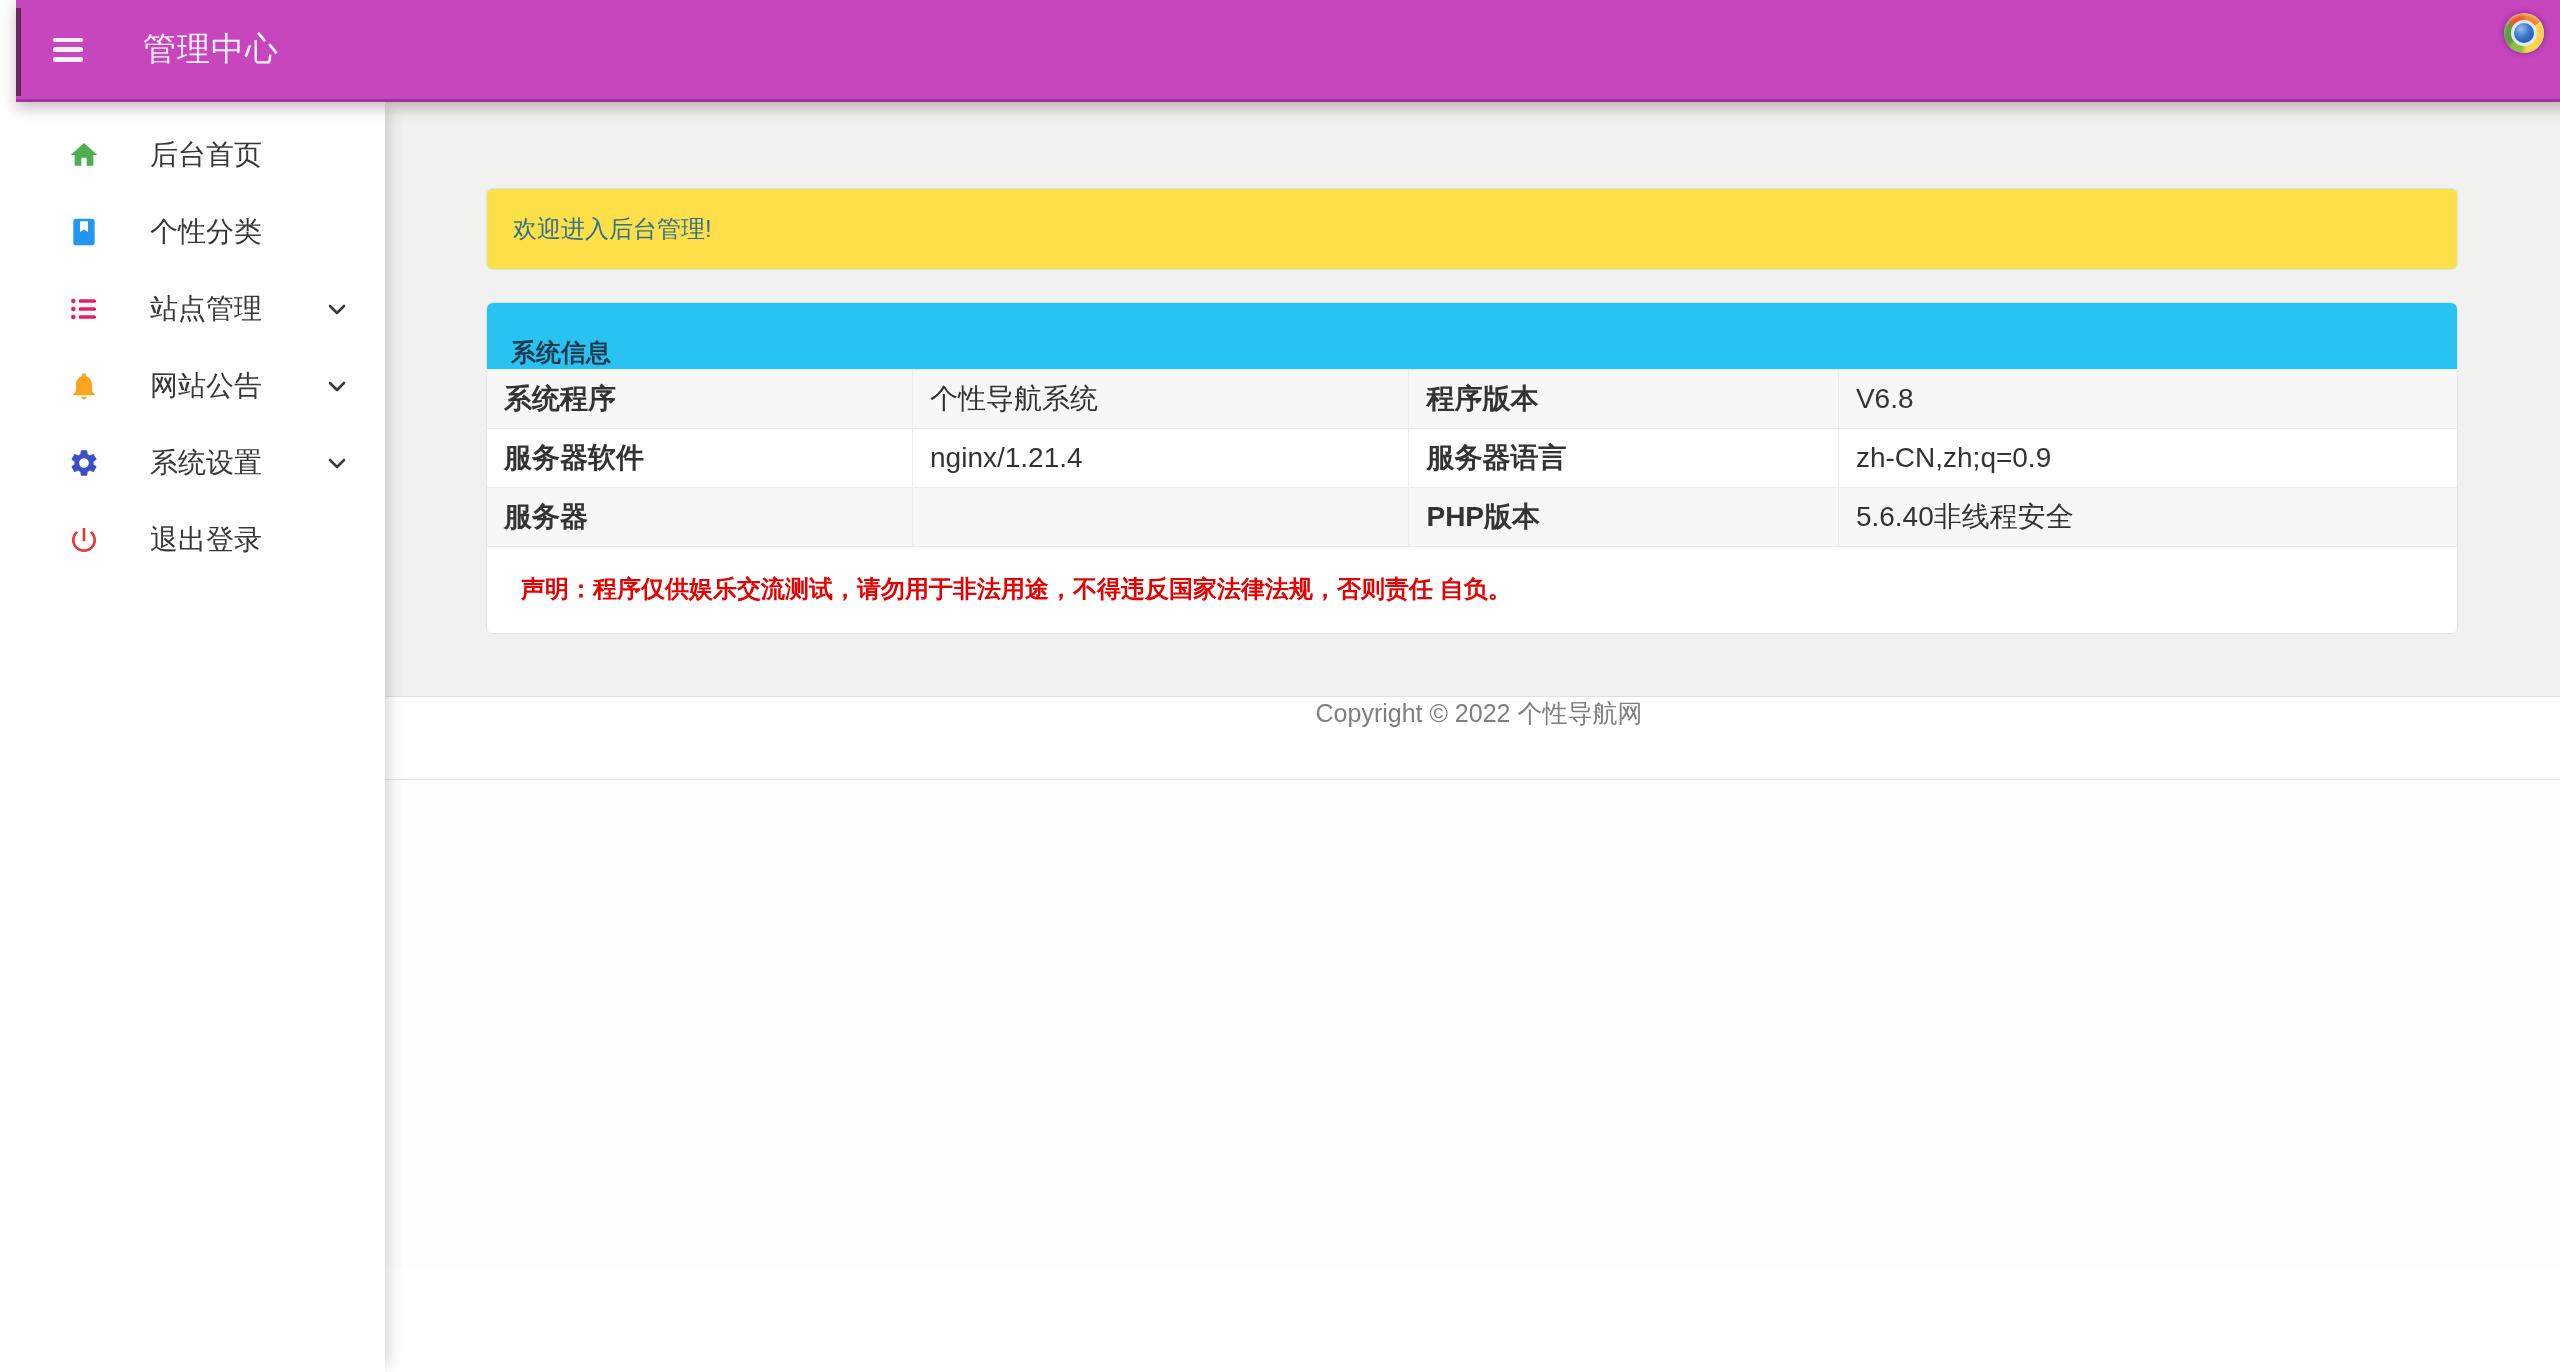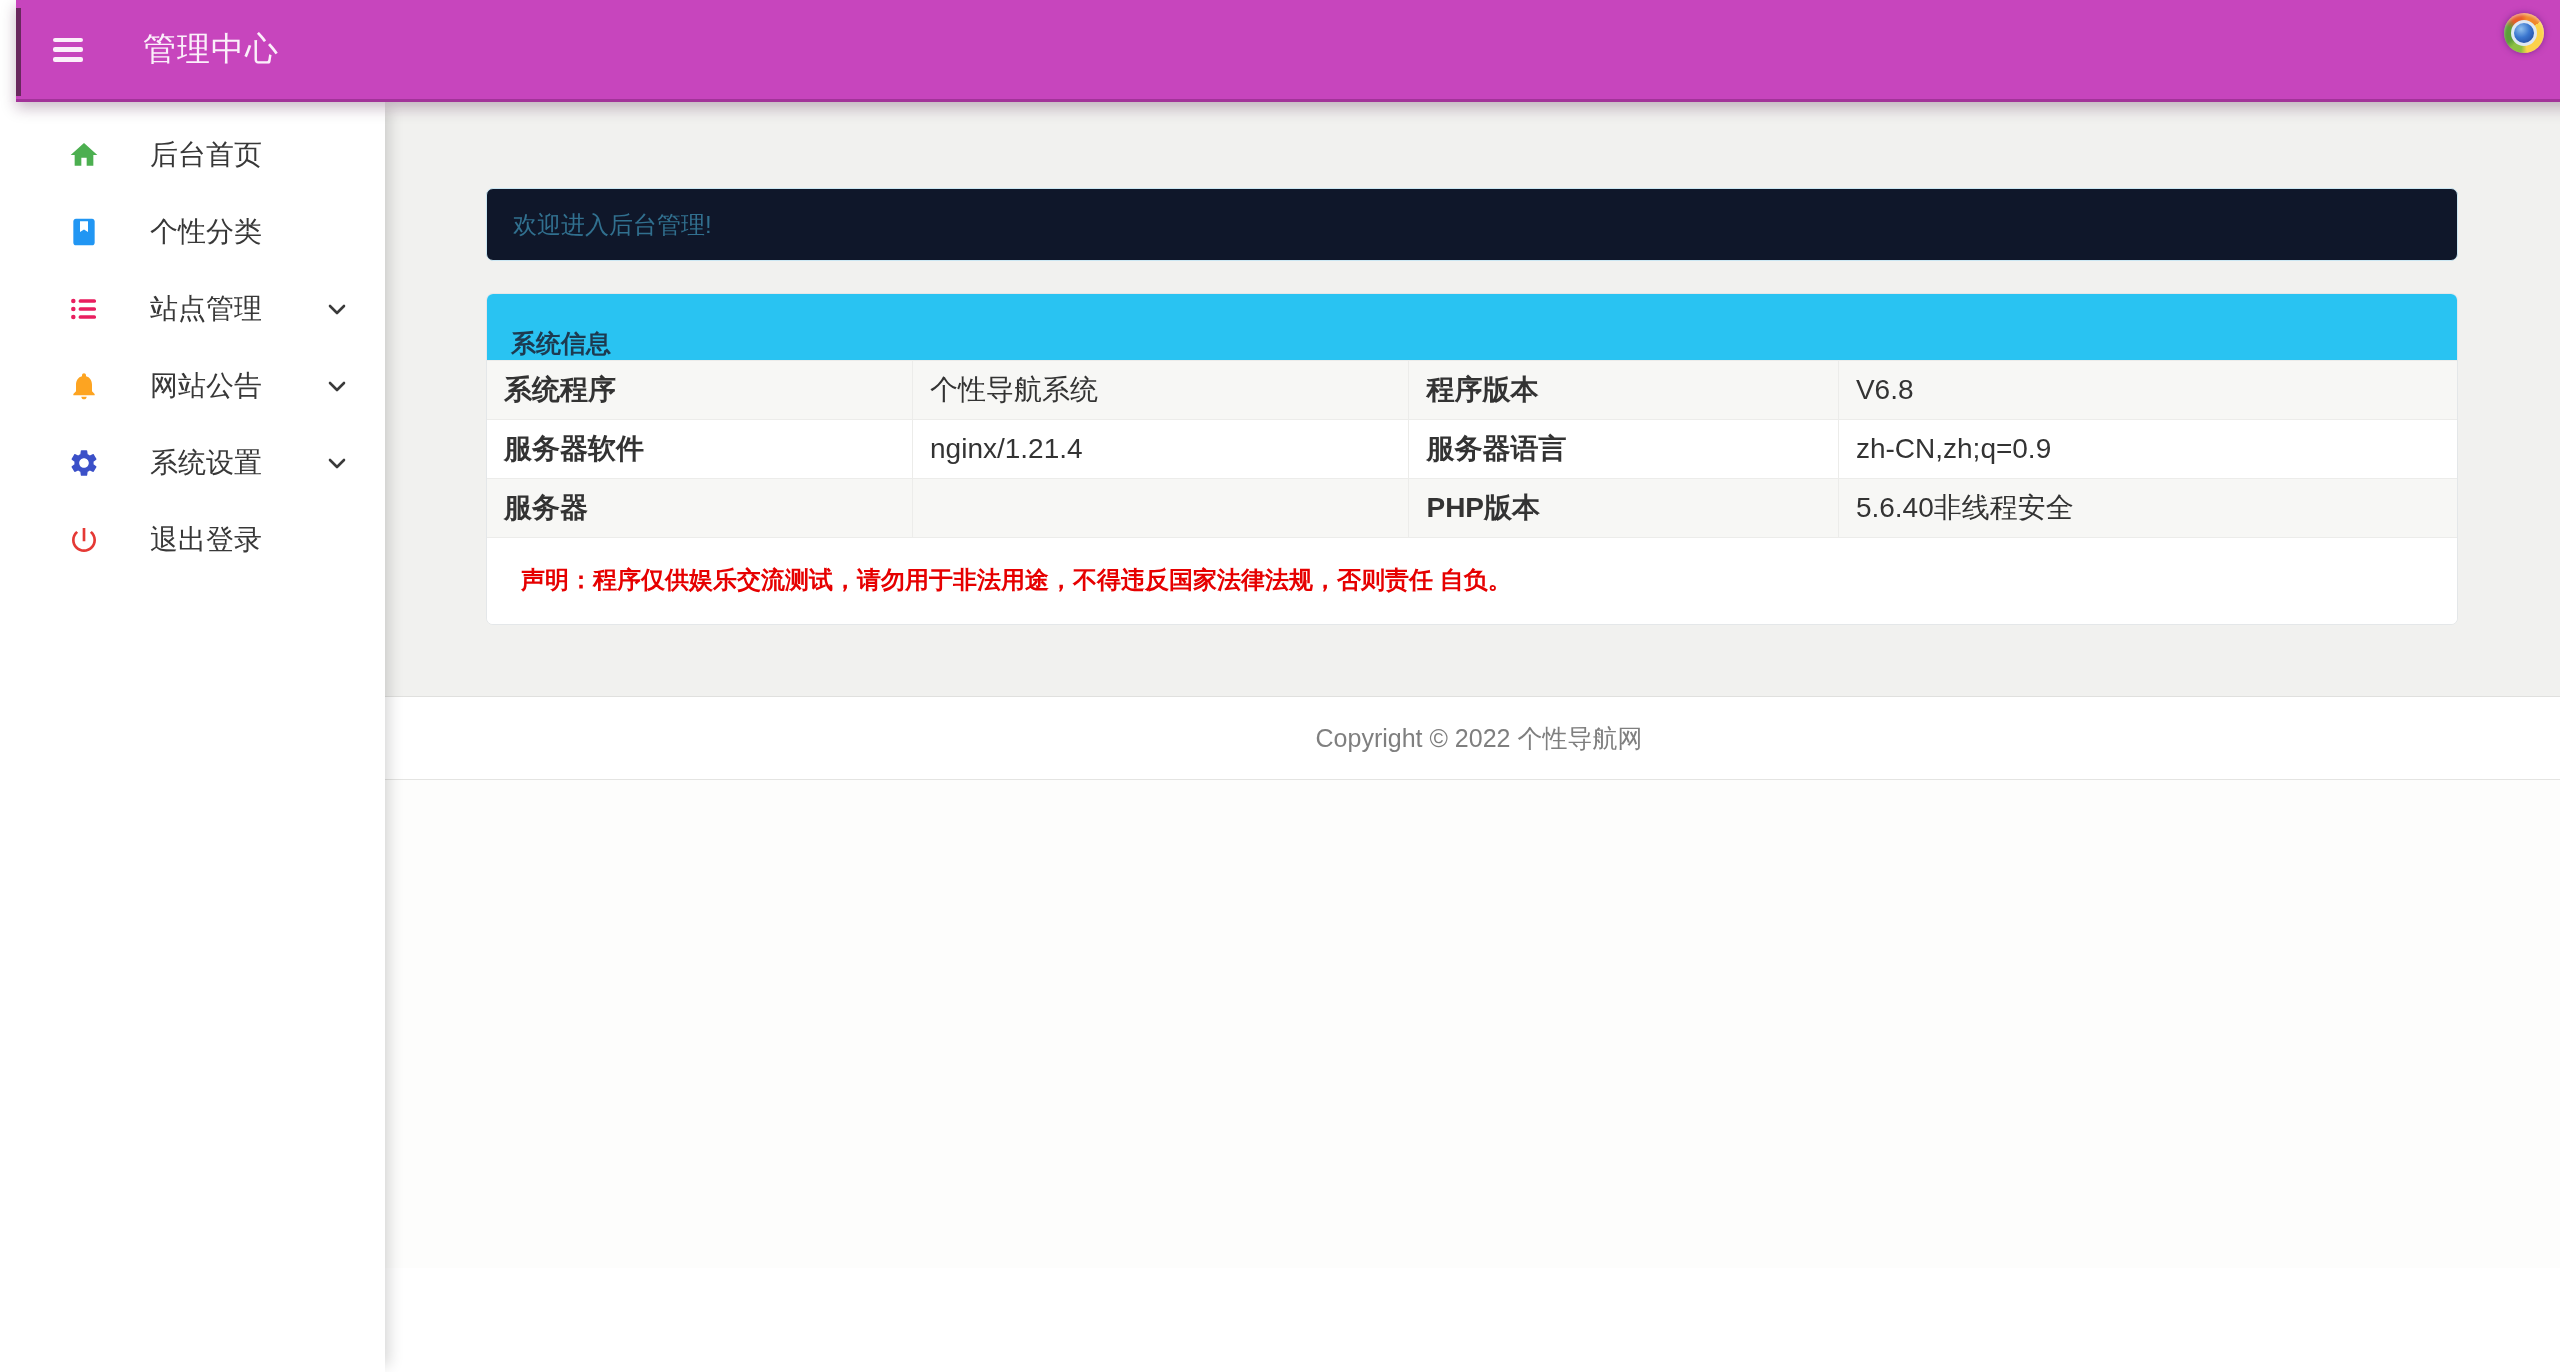--- a/index.html
+++ b/index.html
@@ -76,22 +76,22 @@
   
   .content { position:absolute; left:385px; top:102px; right:0; bottom:0; z-index:10; }
   .main {
     height:595px;
     background:#f1f1ef;
     border-bottom:1px solid #e0e0de;
     padding:86px 102px 0 101px;
   }
 
   .alert-info {
-    height:73px; display:flex; align-items:center;
-    background:#0f172a; border:1px solid #cbe7f3; border-radius:7px;
+    height:82px; display:flex; align-items:center;
+    background:#fde047; border:1px solid #cbe7f3; border-radius:7px;
     padding:8px 26px;
     color:#31708f; font-size:24px;
     margin-bottom:32px;
   }
 
   .panel {
     background:#ffffff;
     border:1px solid #e4e7e9;
     border-radius:7px;
     overflow:hidden;
@@ -115,21 +115,21 @@
   .sys-table tr:nth-child(even) { background:#ffffff; }
   .sys-table td.cell-label { font-weight:bold; }
   .col1{width:21.6%} .col2{width:25.2%} .col3{width:21.8%} .col4{width:31.4%}
 
   .panel-body { padding:26px 16px 28px 16px; background:#ffffff; }
   .disclaimer { color:#e60000; font-size:24px; font-weight:bold;margin-left:18px; }
 
   .footer {
     height:83px; background:#ffffff;
     border-bottom:1px solid #e4e4e2;
-    display:flex; align-items:center; justify-content:center;
+    display:flex; justify-content:center;
     color:#7f7f7f; font-size:25px;padding-left:13px;
   }
   .below-footer { background:#fdfdfc; height:488px; }
 </style>
 </head>
 <body>
 
 <div class="topbar">
   <div class="edge-sliver"></div>
   <div class="hamburger">

